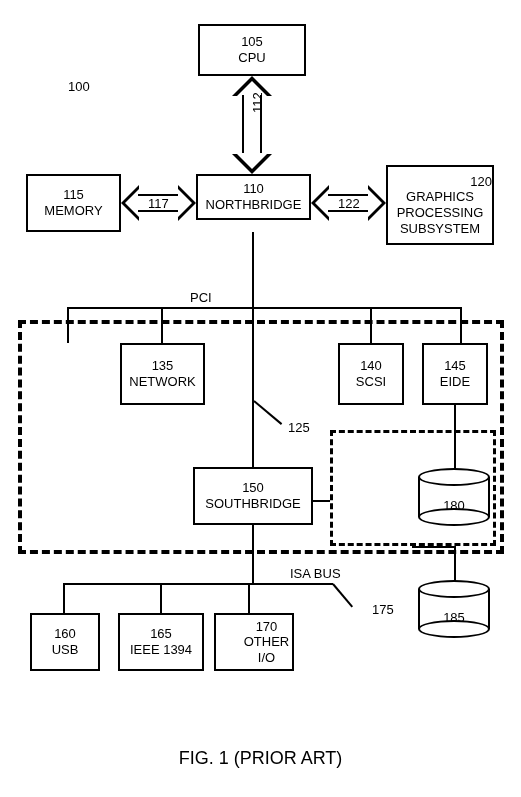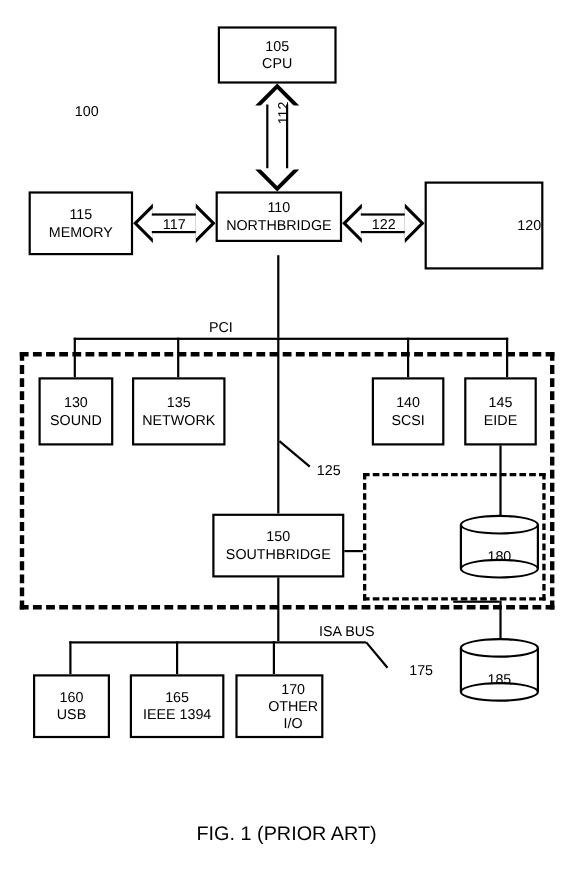--- a/index.html
+++ b/index.html
@@ -105,21 +105,21 @@
     position: absolute;
     font-size: 13px;
     text-align: center;
   }
 </style>
 </head>
 <body>
 
 <div class="canvas">
 
-  <div class="freelabel" style="left:68px; top:93px;">100</div>
+  <div class="freelabel" style="left:68px; top:79px;">100</div>
 
   <div class="box" style="left:198px; top:24px; width:108px; height:52px;">
     <span class="num">105</span>
     <span class="lbl">CPU</span>
   </div>
 
   <div class="darrow-v" style="left:232px; top:76px; width:40px; height:98px;">
     <div class="head-up" style="left:0; top:0;  border-left:20px solid transparent; border-right:20px solid transparent; border-bottom:20px solid #000;"></div>
     <div class="head-up" style="left:4px; top:5px; border-left:16px solid transparent; border-right:16px solid transparent; border-bottom:16px solid #fff;"></div>
     <div class="shaft" style="left:10px; top:19px; width:20px; height:60px;"></div>
@@ -151,42 +151,39 @@
     <div class="head-l" style="left:0; top:0;  border-top:18px solid transparent; border-bottom:18px solid transparent; border-right:18px solid #000;"></div>
     <div class="head-l" style="left:4px; top:4px; border-top:14px solid transparent; border-bottom:14px solid transparent; border-right:14px solid #fff;"></div>
     <div class="shaft" style="left:17px; top:9px; height:18px; width:41px;"></div>
     <div class="head-r" style="right:0; top:0; border-top:18px solid transparent; border-bottom:18px solid transparent; border-left:18px solid #000;"></div>
     <div class="head-r" style="right:4px; top:4px; border-top:14px solid transparent; border-bottom:14px solid transparent; border-left:14px solid #fff;"></div>
   </div>
   <div class="arlabel" style="left:338px; top:196px;">122</div>
 
   <div class="box" style="left:386px; top:165px; width:108px; height:80px; font-size:12px;align-items:flex-end;">
     <span class="num">120</span>
+    <span class="lbl" style="white-space:pre-line;">GRAPHICS PROCESSING SUBSYSTEM</span>
   </div>
 
   <div class="line" style="left:252px; top:232px; width:2px; height:75px;"></div>
 
   <div class="line" style="left:67px; top:307px; width:395px; height:2px;"></div>
   <div class="freelabel" style="left:190px; top:290px;">PCI</div>
 
   <div class="line" style="left:67px;  top:307px; width:2px; height:36px;"></div>
   <div class="line" style="left:161px; top:307px; width:2px; height:36px;"></div>
   <div class="line" style="left:252px; top:307px; width:2px; height:160px;"></div>
   <div class="line" style="left:370px; top:307px; width:2px; height:36px;"></div>
   <div class="line" style="left:460px; top:307px; width:2px; height:36px;"></div>
 
   <div class="line" style="left:254px; top:400px; width:36px; height:2px; transform:rotate(40deg); transform-origin:left center;"></div>
   <div class="freelabel" style="left:288px; top:420px;">125</div>
 
   <div class="dashbox" style="left:18px; top:320px; width:486px; height:234px;"></div>
 
-  <div class="box" style="left:35px; top:343px; width:68px; height:62px;">
-    <span class="num">130</span>
-    <span class="lbl">SOUND</span>
-  </div>
 
   <div class="box" style="left:120px; top:343px; width:85px; height:62px;">
     <span class="num">135</span>
     <span class="lbl">NETWORK</span>
   </div>
 
   <div class="box" style="left:338px; top:343px; width:66px; height:62px;">
     <span class="num">140</span>
     <span class="lbl">SCSI</span>
   </div>

